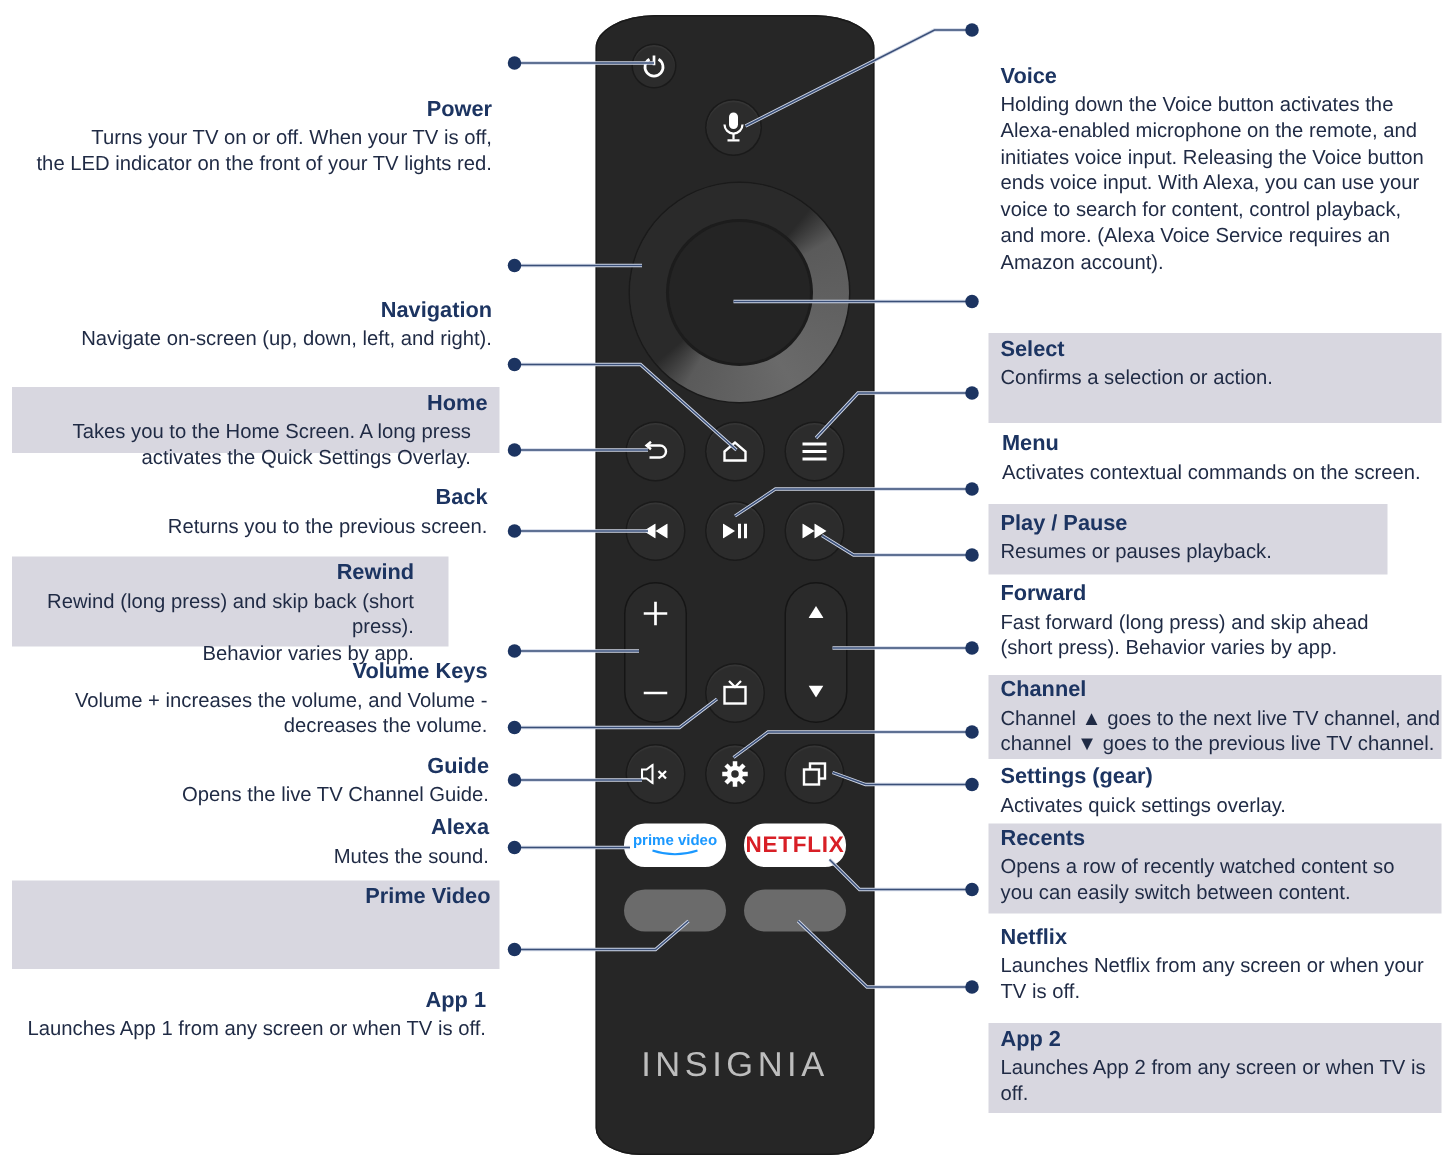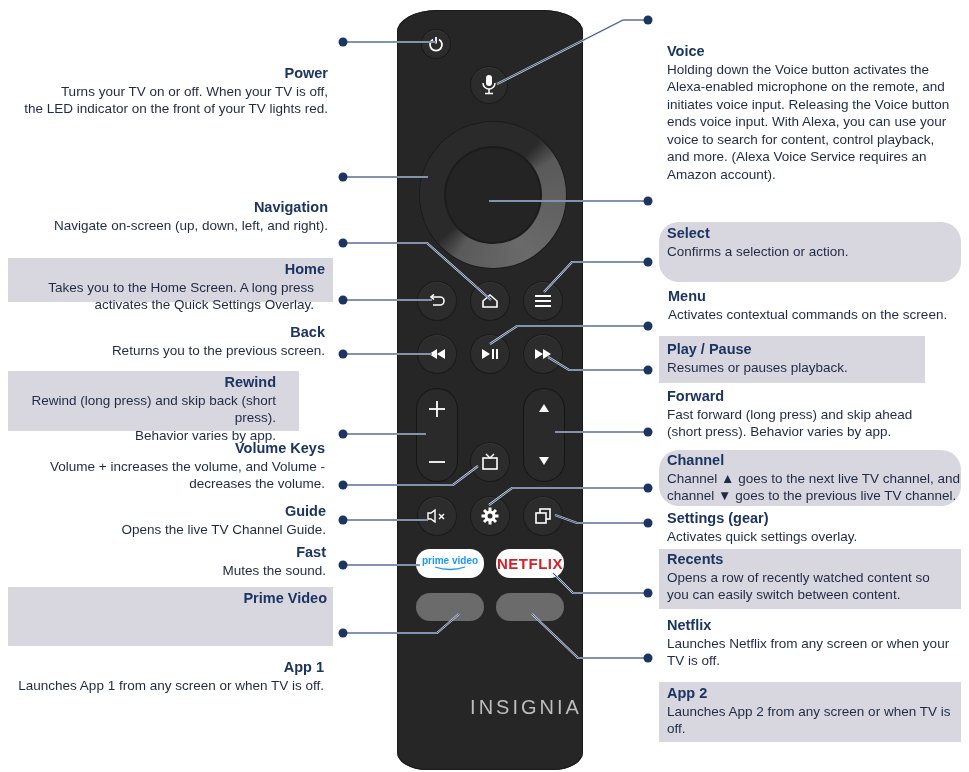--- a/index.html
+++ b/index.html
@@ -12,21 +12,21 @@
   .remote{position:absolute;left:397px;top:10px;width:186px;height:760px;background:#262626;border-radius:40px 40px 30px 30px/22px 22px 18px 18px;box-shadow:inset 0 0 0 1px #1a1a1a;}
   .btn{position:absolute;background:#2c2c2c;border-radius:50%;box-shadow:0 0 0 1px #1a1a1a,inset 0 1px 1px rgba(255,255,255,.06);display:flex;align-items:center;justify-content:center;color:#fff;}
   .btn svg{display:block}
   .dpad-ring{position:absolute;left:420px;top:122px;width:146px;height:146px;border-radius:50%;background:conic-gradient(#2a2a2a 0deg,#2a2a2a 40deg,#5a5a5a 60deg,#6a6a6a 150deg,#5a5a5a 210deg,#2a2a2a 230deg,#2a2a2a 360deg);box-shadow:0 0 0 1px #1a1a1a;}
   .dpad-center{position:absolute;left:446px;top:148px;width:94px;height:94px;border-radius:50%;background:#242424;box-shadow:0 0 0 2px #1c1c1c;}
   .pill{position:absolute;border-radius:22px;background:#2a2a2a;box-shadow:0 0 0 1px #151515;}
   .app-btn{position:absolute;border-radius:14px;background:#6b6b6b;}
   .brand-btn{position:absolute;border-radius:14px;background:#ffffff;display:flex;align-items:center;justify-content:center;flex-direction:column;}
   .netflix{color:#d81f26;font-weight:bold;font-size:15px;letter-spacing:0.5px;font-family:"Liberation Sans",sans-serif;}
   .prime{color:#1a98ff;font-size:10px;font-weight:bold;line-height:10px;}
-  .brand-logo{position:absolute;left:397px;top:696px;width:186px;text-align:center;color:#bdbdbd;font-size:20px;letter-spacing:3px;margin-left:36px;}
+  .brand-logo{position:absolute;left:397px;top:696px;width:186px;text-align:center;color:#bdbdbd;font-size:23px;letter-spacing:3px;}
   svg.leaders{position:absolute;left:0;top:0;}
 </style>
 </head>
 <body>
 
 <div class="label left" style="left:10px;top:33px;width:318px;">
   <span class="title">Power</span>
   <span class="desc">Turns your TV on or off. When your TV is off,
 the LED indicator on the front of your TV lights red.</span>
 </div>
@@ -51,59 +51,59 @@
 <div class="label left" style="left:10px;top:408px;width:315px;">
   <span class="title">Volume Keys</span>
   <span class="desc">Volume + increases the volume, and Volume -
 decreases the volume.</span>
 </div>
 <div class="label left" style="left:10px;top:471px;width:316px;">
   <span class="title">Guide</span>
   <span class="desc">Opens the live TV Channel Guide.</span>
 </div>
 <div class="label left" style="left:10px;top:512px;width:316px;">
-  <span class="title">Fast</span>
+  <span class="title">Alexa</span>
   <span class="desc">Mutes the sound.</span>
 </div>
 <div class="label left shaded" style="left:8px;top:555px;width:325px;height:59px;padding:3px 0 0 0;box-sizing:border-box;">
   <span class="title" style="padding-right:6px">Prime Video</span>
 </div>
 <div class="label left" style="left:8px;top:627px;width:316px;">
   <span class="title">App 1</span>
   <span class="desc">Launches App 1 from any screen or when TV is off.</span>
 </div>
 
 <div class="label" style="left:667px;top:11px;width:300px;">
   <span class="title">Voice</span>
   <span class="desc">Holding down the Voice button activates the
 Alexa-enabled microphone on the remote, and
 initiates voice input. Releasing the Voice button
 ends voice input. With Alexa, you can use your
 voice to search for content, control playback,
 and more. (Alexa Voice Service requires an
 Amazon account).</span>
 </div>
-<div class="label shaded" style="left:659px;top:190px;width:302px;height:60px;padding:3px 0 0 8px;box-sizing:border-box;border-radius:20px;">
+<div class="label shaded" style="left:659px;top:190px;width:302px;height:60px;padding:3px 0 0 8px;box-sizing:border-box;">
   <span class="title">Select</span>
   <span class="desc">Confirms a selection or action.</span>
 </div>
 <div class="label" style="left:668px;top:256px;width:300px;">
   <span class="title">Menu</span>
   <span class="desc">Activates contextual commands on the screen.</span>
 </div>
 <div class="label shaded" style="left:659px;top:304px;width:266px;height:47px;padding:5px 0 0 8px;box-sizing:border-box;">
   <span class="title">Play / Pause</span>
   <span class="desc">Resumes or pauses playback.</span>
 </div>
 <div class="label" style="left:667px;top:356px;width:300px;">
   <span class="title">Forward</span>
   <span class="desc">Fast forward (long press) and skip ahead
 (short press). Behavior varies by app.</span>
 </div>
-<div class="label shaded" style="left:659px;top:418px;width:302px;height:56px;padding:2px 0 0 8px;box-sizing:border-box;border-radius:20px;">
+<div class="label shaded" style="left:659px;top:418px;width:302px;height:56px;padding:2px 0 0 8px;box-sizing:border-box;">
   <span class="title">Channel</span>
   <span class="desc">Channel ▲ goes to the next live TV channel, and
 channel ▼ goes to the previous live TV channel.</span>
 </div>
 <div class="label" style="left:667px;top:478px;width:300px;">
   <span class="title">Settings (gear)</span>
   <span class="desc">Activates quick settings overlay.</span>
 </div>
 <div class="label shaded" style="left:659px;top:517px;width:302px;height:60px;padding:2px 0 0 8px;box-sizing:border-box;">
   <span class="title">Recents</span>

